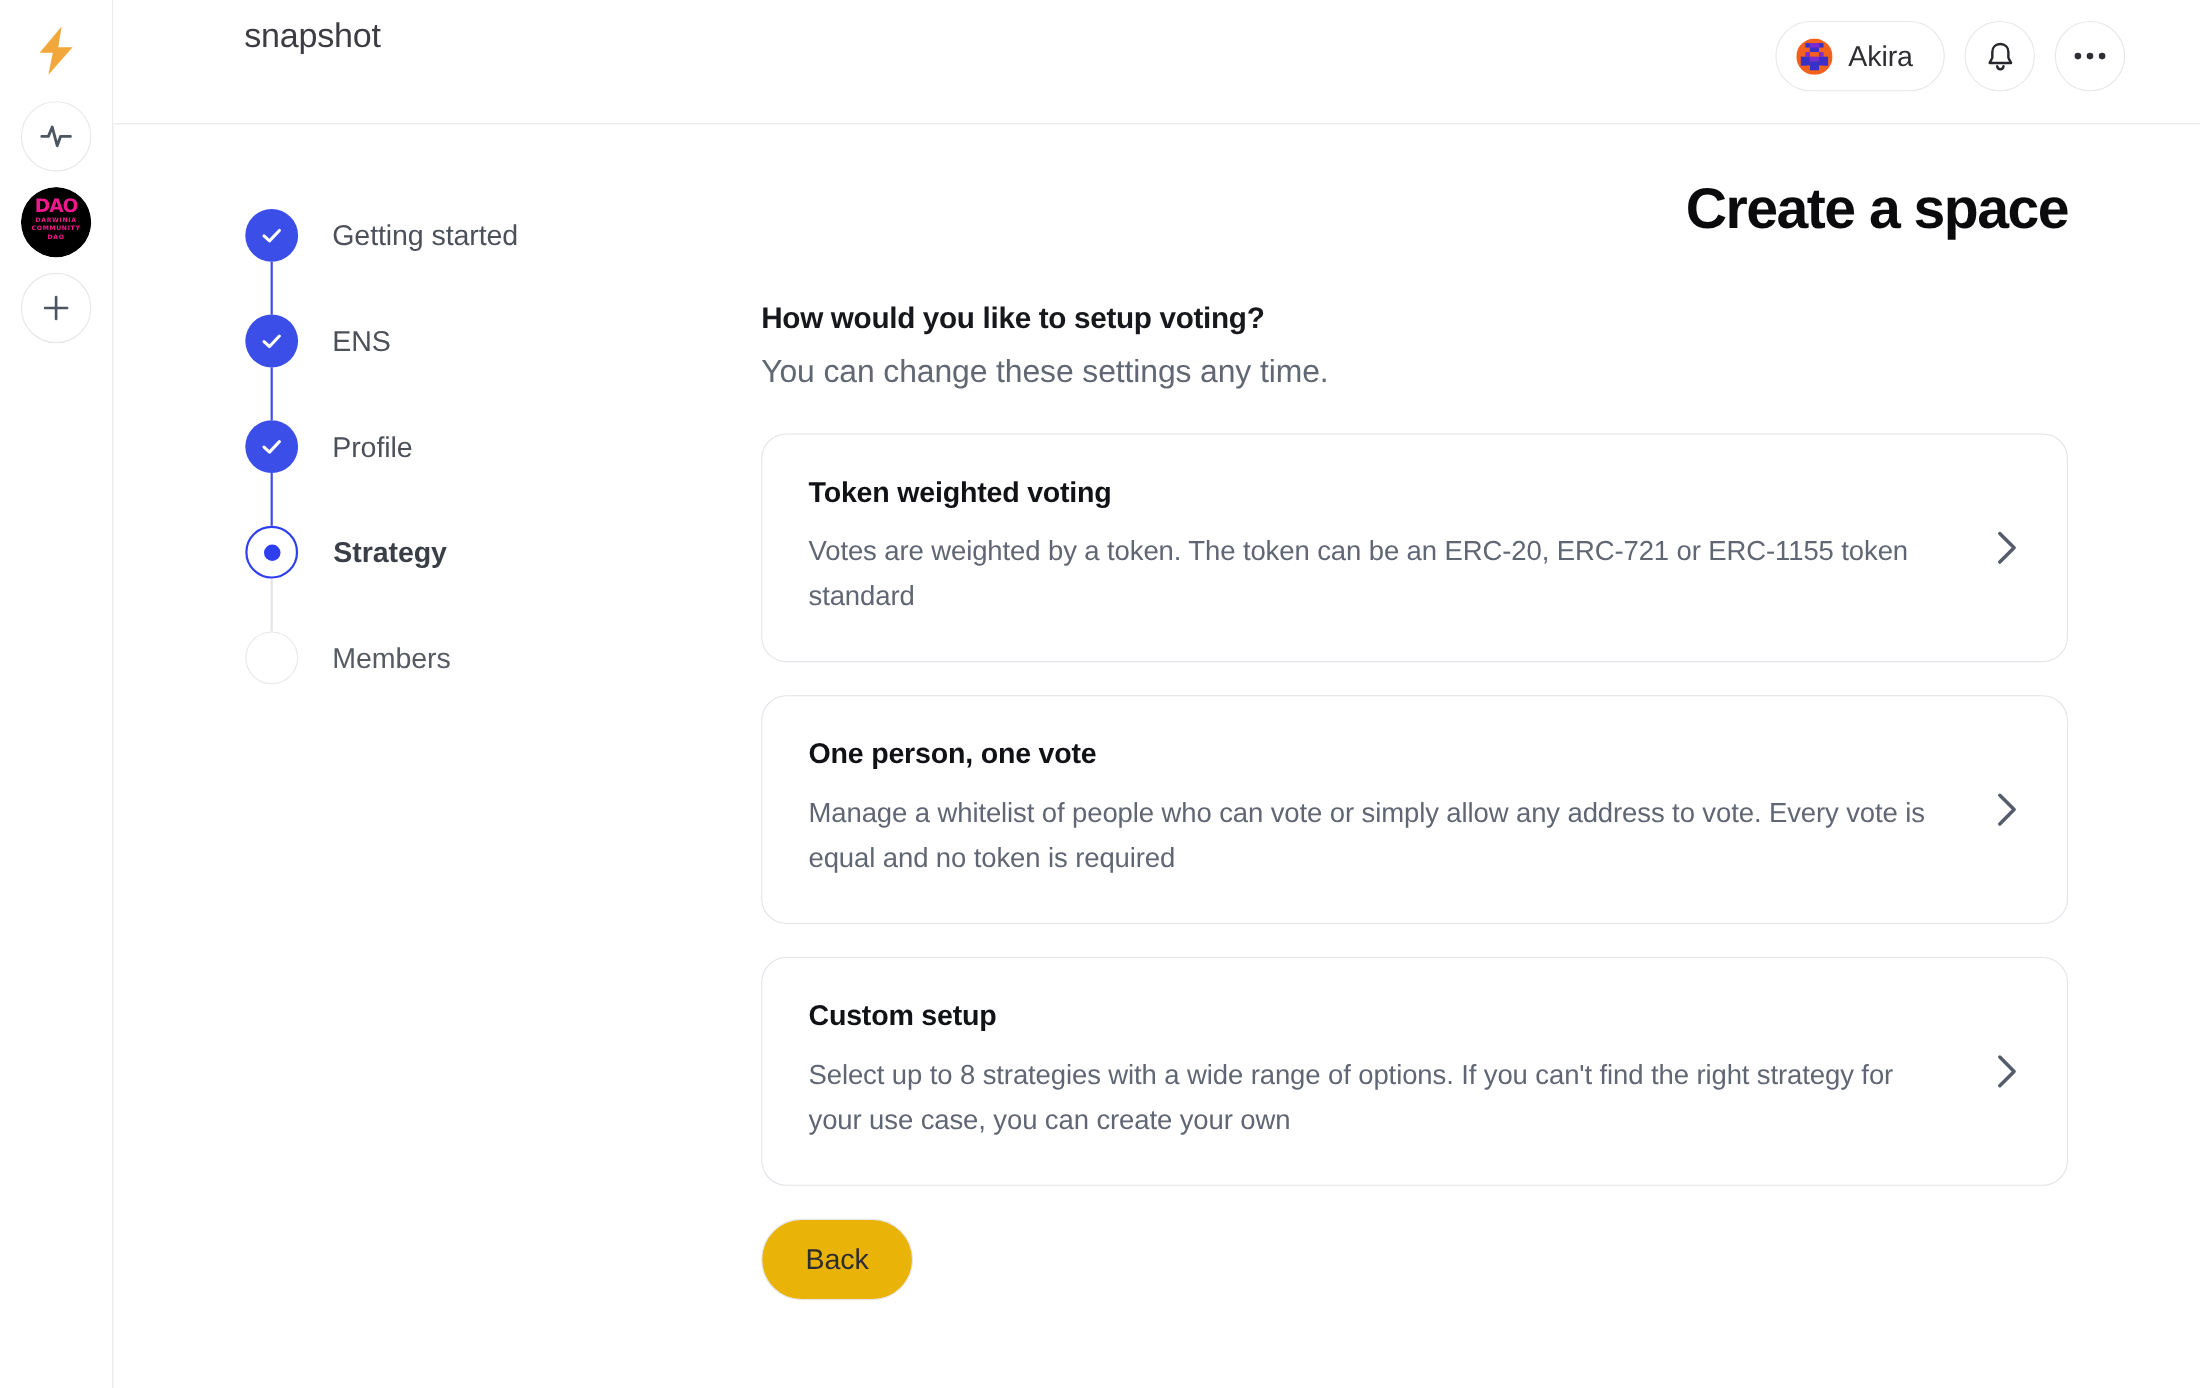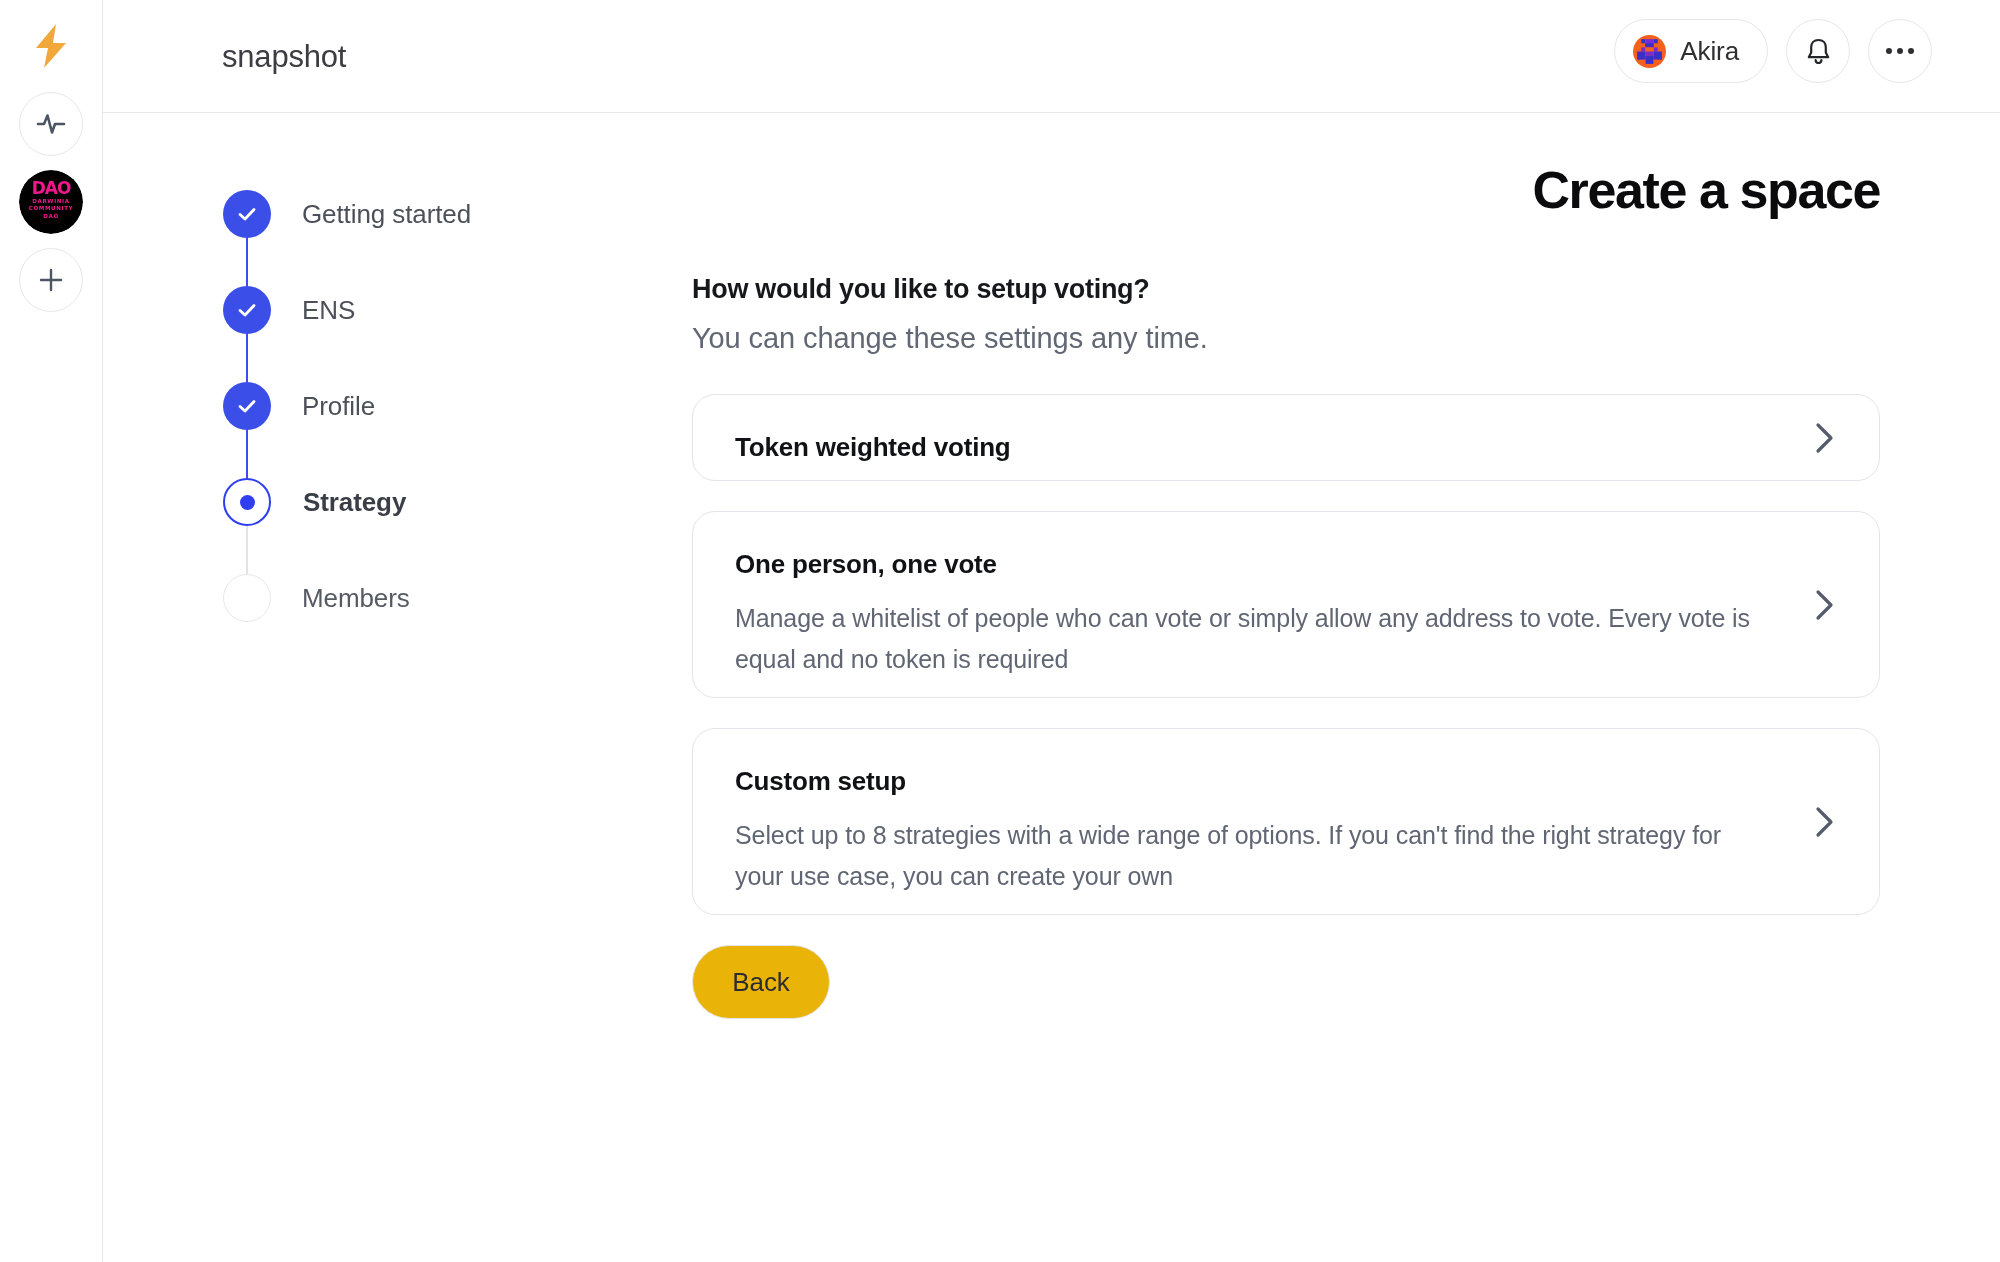--- a/index.html
+++ b/index.html
@@ -91,21 +91,21 @@
   
   #header {
     position: absolute;
     left: 103px; top: 0;
     width: 1897px; height: 113px;
     border-bottom: 1px solid #e7e7ea;
     background: #ffffff;
   }
   #header-title {
     position: absolute;
-    left: 119px; top: 39px;
+    left: 119px; top: 15px;
     font-size: 31px;
     color: #3c3c42;
     font-weight: 400;
     letter-spacing: -0.2px;
     cursor: pointer;
   }
   #header-actions {
     position: absolute;
     right: 68px; top: 19px;
     display: flex;
@@ -246,21 +246,21 @@
     color: #616874;
     letter-spacing: -0.1px;
   }
 
   #cards { margin-top: 39px; }
   .opt-card {
     position: relative;
     border: 1px solid #e3e4e9;
     border-radius: 23px;
     background: #ffffff;
-    padding: 37px 100px 17px 42px;
+    padding: 37px 100px 38px 42px;
     margin-bottom: 30px;
     cursor: pointer;
   }
   .opt-title {
     font-size: 26px;
     font-weight: 700;
     color: #111216;
     letter-spacing: -0.2px;
   }
   .opt-desc {
@@ -431,20 +431,21 @@
 
     <h1 id="page-title">Create a space</h1>
 
     <h2 id="section-head">How would you like to setup voting?</h2>
     <p id="section-sub">You can change these settings any time.</p>
 
     <div id="cards">
 
       <div class="opt-card">
         <div class="opt-title">Token weighted voting</div>
+        <div class="opt-desc">Votes are weighted by a token. The token can be an ERC-20, ERC-721 or ERC-1155 token standard</div>
         <span class="chev">
           <svg viewBox="0 0 30 34">
             <path d="M9 4 L22 17 L9 30" fill="none" stroke="#555c6b" stroke-width="3.2" stroke-linecap="round" stroke-linejoin="round"></path>
           </svg>
         </span>
       </div>
 
       <div class="opt-card">
         <div class="opt-title">One person, one vote</div>
         <div class="opt-desc">Manage a whitelist of people who can vote or simply allow any address to vote. Every vote is equal and no token is required</div>

